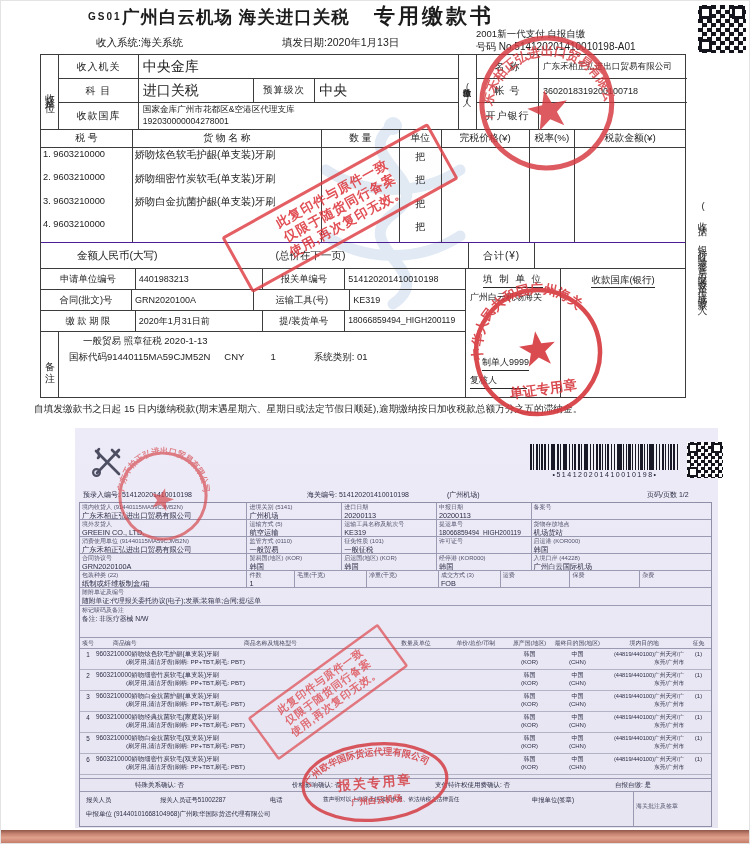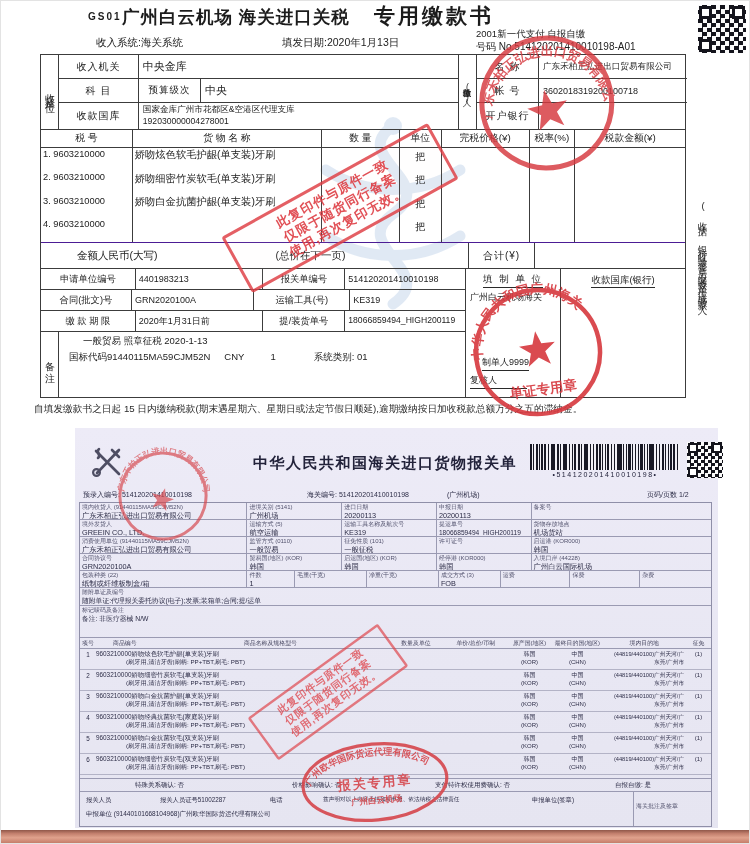--- a/index.html
+++ b/index.html
@@ -9,21 +9,21 @@
   .abs{position:absolute}
   .nw{white-space:nowrap}
   
   .d1{position:absolute;left:30px;top:4px;width:712px;height:420px}
   .tbl{position:absolute;left:10px;top:50px;width:646px;border:1.5px solid #3c3c3c;background:transparent}
   .fr{display:flex}
   .br{border-right:1px solid #3c3c3c}
   .bb{border-bottom:1px solid #3c3c3c}
   .vt{writing-mode:vertical-rl;text-orientation:upright;display:flex;align-items:center;justify-content:center}
   .lab{display:flex;align-items:center;justify-content:center;font-size:10px;letter-spacing:1px}
-  .val{display:flex;align-items:center;padding-left:4px;font-size:11px}
+  .val{display:flex;align-items:center;padding-left:4px;font-size:14px}
   .gh{display:flex;align-items:center;justify-content:center;font-size:9.8px;height:18px}
   .gcol{display:flex;flex-direction:column}
   .gi{height:23.7px;font-size:9.3px;padding:1px 0 0 2px;white-space:nowrap}
   .gname{height:23.7px;font-size:10.3px;line-height:11px;padding:1px 26px 0 2px}
   .gunit{height:23.7px;font-size:10px;display:flex;justify-content:center;padding-top:2px}
   .irow{display:flex;height:21px}
   .ilab{display:flex;align-items:center;justify-content:center;font-size:9.3px}
   .ival{display:flex;align-items:center;padding-left:3px;font-size:9px;overflow:hidden}
   .u{border-bottom:1px solid #2a2a2a;padding-bottom:1px}
   
@@ -93,20 +93,21 @@
 
     <div class="fr" style="height:74px">
       <div class="vt br" style="width:18px;font-size:10px;letter-spacing:3px">收款单位</div>
       <div style="width:400px" class="br">
         <div class="fr bb" style="height:24px">
           <div class="lab br" style="width:80px">收入机关</div>
           <div class="val" style="width:320px">中央金库</div>
         </div>
         <div class="fr bb" style="height:24px">
           <div class="lab br" style="width:80px">科  目</div>
+          <div class="val br" style="width:115px">进口关税</div>
           <div class="lab br" style="width:62px;font-size:9.5px">预算级次</div>
           <div class="val" style="width:143px">中央</div>
         </div>
         <div class="fr" style="height:26px">
           <div class="lab br" style="width:80px">收款国库</div>
           <div style="width:320px;padding:1px 0 0 4px">
             <div style="font-size:8.6px">国家金库广州市花都区&amp;空港区代理支库</div>
             <div style="font-size:8.6px">192030000004278001</div>
           </div>
         </div>
@@ -257,21 +258,20 @@
   <svg class="abs" style="left:12px;top:14px;width:40px;height:40px;opacity:.85" viewBox="0 0 40 40">
     <g fill="none" stroke="#33334a" stroke-width="2.6" stroke-linecap="round">
       <path d="M10 31 L31 9"></path>
         <path d="M9 9 L32 32"></path>
       <path d="M28 12 l4 -4 M25 8 l7 7"></path>
       <path d="M12 7 c-4 3 3 6 -1 9"></path>
     </g>
     <circle cx="9.5" cy="30.5" r="3.4" fill="none" stroke="#33334a" stroke-width="2.2"></circle>
   </svg>
 
-  <div class="abs" style="left:140px;top:26px;width:340px;text-align:center;font-size:15px;font-weight:700;letter-spacing:1.5px;color:#22223a">中华人民共和国海关进口货物报关单</div>
 
   <div class="bar abs" style="left:455px;top:16px;width:150px;height:26px"></div>
   <div class="abs" style="left:455px;top:43px;width:150px;text-align:center;font-size:7px;letter-spacing:1.5px;color:#22223a">•514120201410010198•</div>
   <div class="qr qr2 abs" style="left:612px;top:14px;width:36px;height:36px">
     <div class="f f1"></div>
     <div class="f f2"></div>
     <div class="f f3"></div>
   </div>
 
   <div class="abs nw" style="left:8px;top:62px;font-size:7px">预录入编号: 514120201410010198</div>

